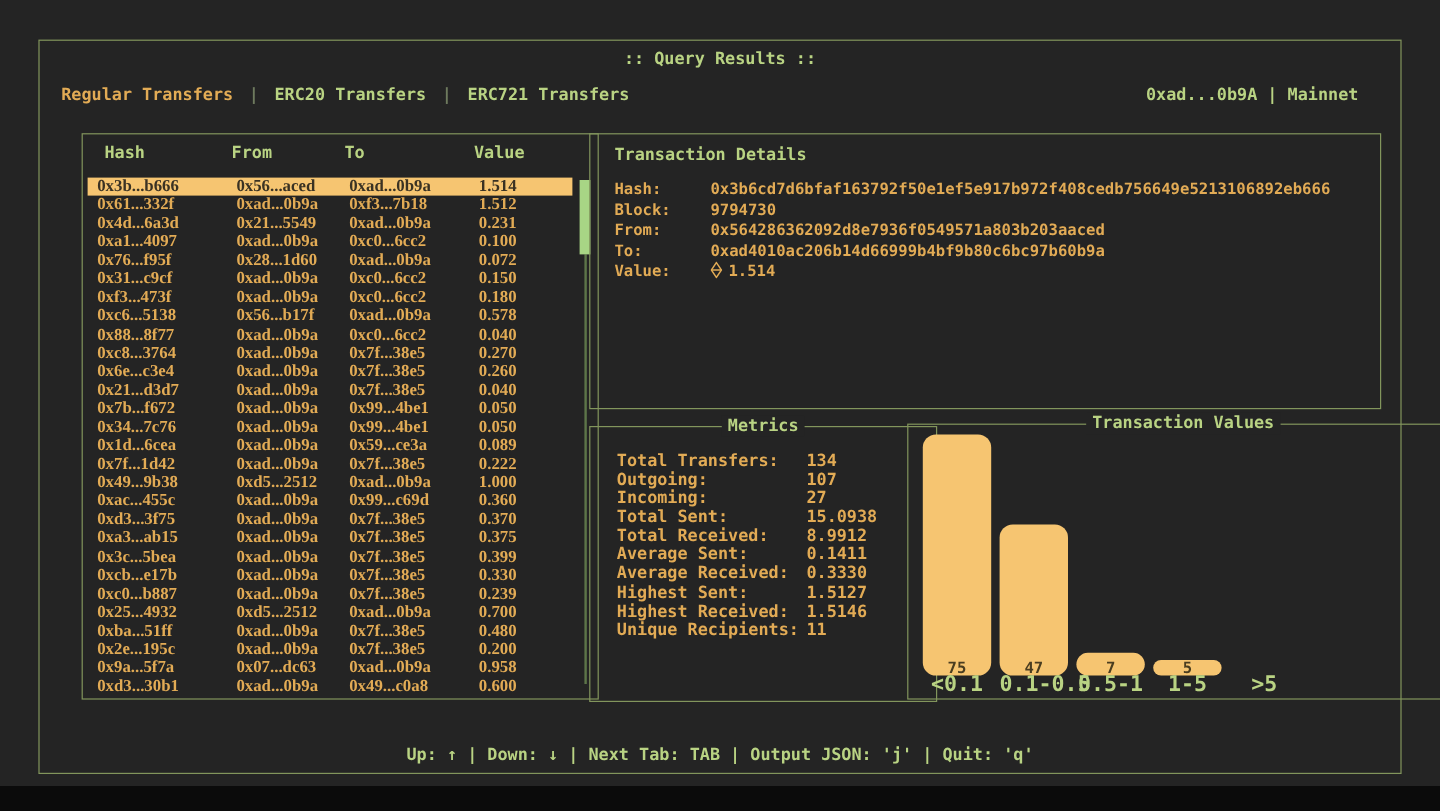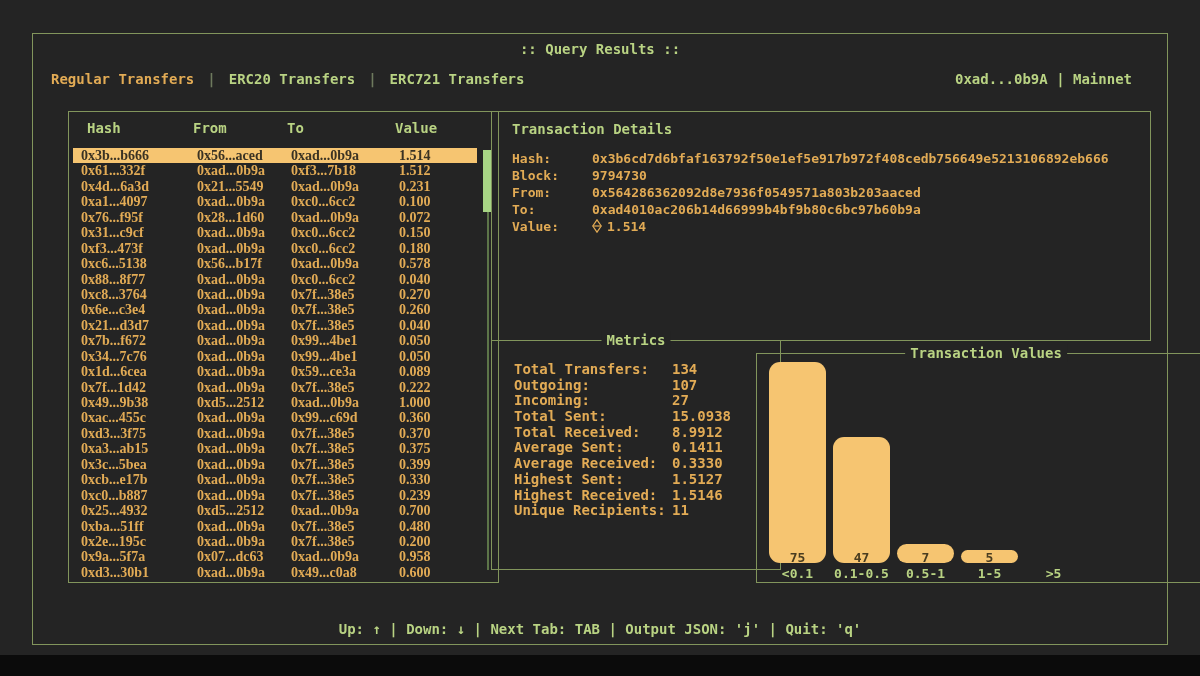--- a/index.html
+++ b/index.html
@@ -23,21 +23,21 @@
   #tab-bar { position:absolute; top:37px; left:18px; right:18px; height:20px; }
   #tab-bar-tabs { display:flex; align-items:center; gap:13px; }
   .tab { color: var(--green-text,#b9d383); cursor:pointer; }
   .tab.active { color: var(--orange-text,#e2ab55); }
   .tab-sep { color:#6e7a5e; }
   #address-display { position:absolute; right:17px; top:0; color:var(--green-text,#b9d383); }
 
   .panel { position:absolute; border:1px solid var(--border,#82955c); }
   #transfers-panel { left:18px; top:77px; width:431px; height:472px;margin-left:17px; }
   #details-panel   { left:458px; top:77px; width:660px; height:230px; }
-  #metrics-panel   { left:458px; top:306px; width:290px; height:230px; }
+  #metrics-panel   { left:458px; top:321px; width:290px; height:230px; }
   #chart-panel     { left:723px; top:319px; width:460px; height:230px; }
 
   .embedded-title {
     position:absolute; top:-10px; left:50%; transform:translateX(-50%);
     background: var(--background,#242424); padding:0 5px; white-space:nowrap;
     color: var(--green-text,#b9d383); line-height:18px;
   }
 
   
   #table-header { position:absolute; top:8px; left:0; right:0; height:18px; }
@@ -68,21 +68,21 @@
   .mrow { position:relative; height:15.7px; line-height:15.7px; }
   .mlabel { position:absolute; left:22px; color:var(--orange-text,#e2ab55); }
   .mvalue { position:absolute; left:180px; color:var(--orange-text,#e2ab55); }
 
   
   #chart-bars { position:absolute; left:12px; bottom:19px; top:6px; display:flex; align-items:flex-end; }
   .slot { width:57px; margin-right:7px; height:100%; display:flex; align-items:flex-end; }
   .bar { width:100%; background:var(--bar-fill,#f6c571); position:relative;border-radius:11px; }
   .bar-value { position:absolute; bottom:-2px; left:50%; transform:translateX(-50%); color:#4a3d20; font-size:13px; line-height:15px; }
   #chart-x-labels { position:absolute; left:12px; bottom:1px; display:flex; }
-  .xlabel { width:57px; margin-right:7px; text-align:center; color:var(--green-text,#b9d383); font-size:13px; white-space:nowrap; }
+  .xlabel { width:57px; margin-right:7px; text-align:center; color:var(--green-text,#b9d383); font-size:18px; white-space:nowrap; }
 
   #status-bar { position:absolute; bottom:7px; left:0; width:100%; text-align:center; color:var(--green-text,#b9d383); }
 </style>
 </head>
 <body>
 
 <div id="window">
   <div id="title-bar">:: Query Results ::</div>
 
   <div id="tab-bar">

